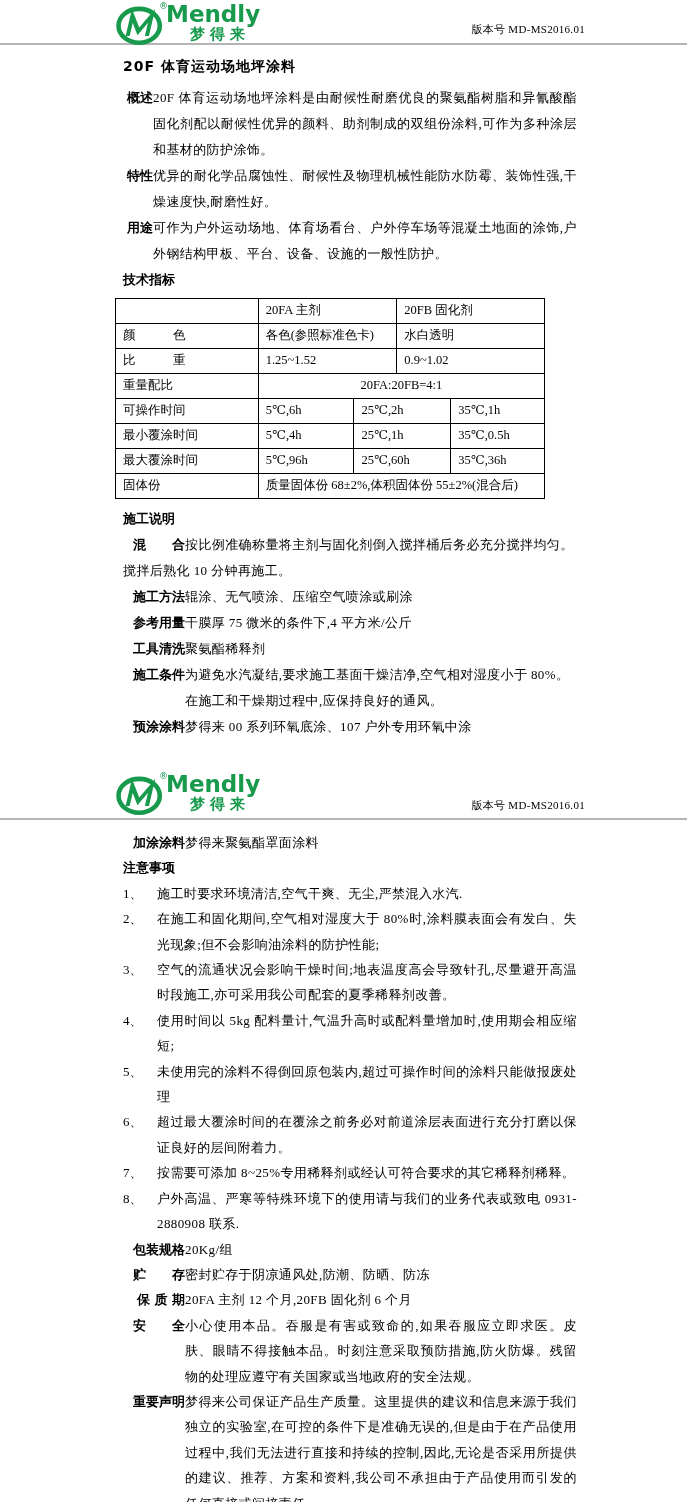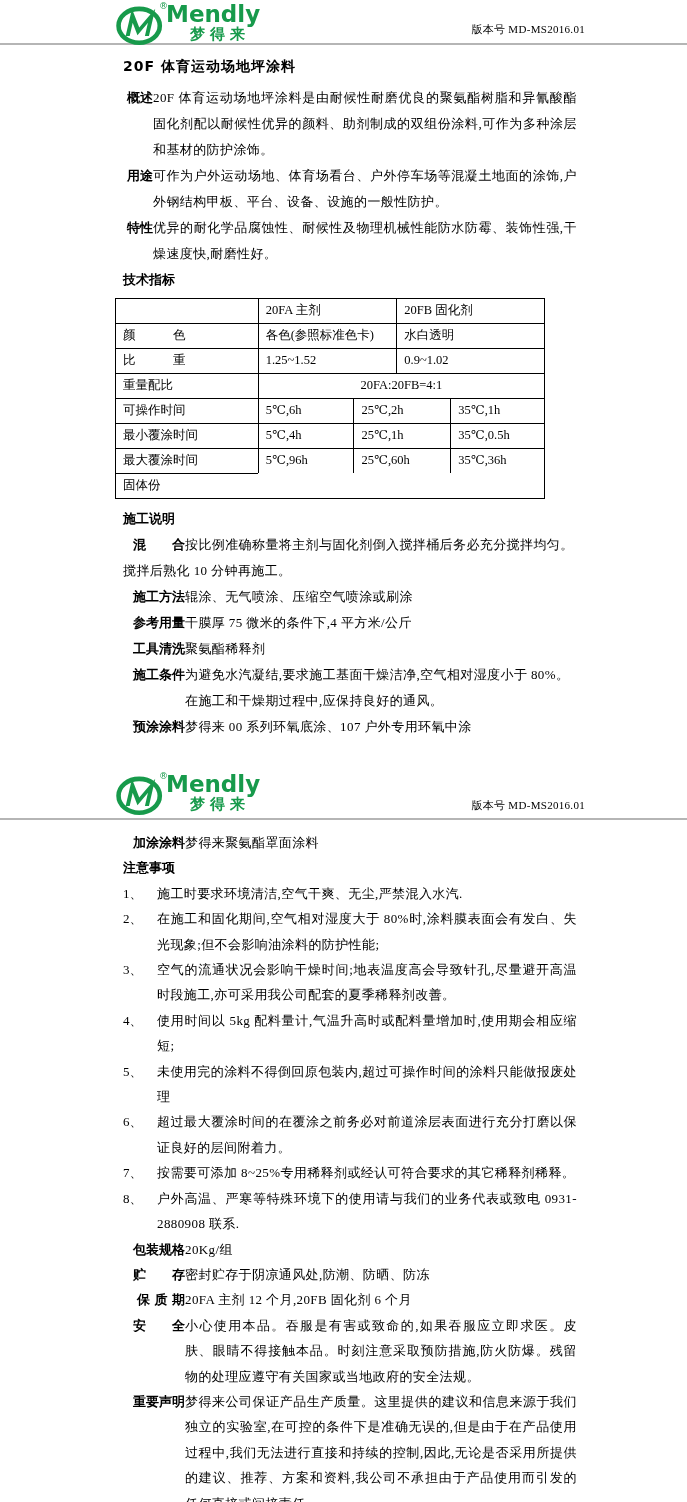--- a/index.html
+++ b/index.html
@@ -89,26 +89,26 @@
   </div>
 
   <div class="content">
     <div class="doc-title">20F 体育运动场地坪涂料</div>
 
     <div class="row">
       <span class="lab lab2">概述</span>
       <span class="body">20F 体育运动场地坪涂料是由耐候性耐磨优良的聚氨酯树脂和异氰酸酯固化剂配以耐候性优异的颜料、助剂制成的双组份涂料,可作为多种涂层和基材的防护涂饰。</span>
     </div>
     <div class="row">
+      <span class="lab lab2">特性</span>
+      <span class="body">优异的耐化学品腐蚀性、耐候性及物理机械性能防水防霉、装饰性强,干燥速度快,耐磨性好。</span>
+    </div>
+    <div class="row">
       <span class="lab lab2">用途</span>
       <span class="body">可作为户外运动场地、体育场看台、户外停车场等混凝土地面的涂饰,户外钢结构甲板、平台、设备、设施的一般性防护。</span>
-    </div>
-    <div class="row">
-      <span class="lab lab2">特性</span>
-      <span class="body">优异的耐化学品腐蚀性、耐候性及物理机械性能防水防霉、装饰性强,干燥速度快,耐磨性好。</span>
     </div>
 
     <div class="sec-head">技术指标</div>
 
     <div class="spec-table">
       <div class="trow">
         <div class="tc tc-lab"></div>
         <div class="tc tc-h2">20FA 主剂</div>
         <div class="tc tc-h3">20FB 固化剂</div>
       </div>
@@ -139,20 +139,21 @@
         <div class="tc tc-t3">35℃,0.5h</div>
       </div>
       <div class="trow">
         <div class="tc tc-lab">最大覆涂时间</div>
         <div class="tc tc-t1">5℃,96h</div>
         <div class="tc tc-t2">25℃,60h</div>
         <div class="tc tc-t3">35℃,36h</div>
       </div>
       <div class="trow">
         <div class="tc tc-lab">固体份</div>
+        <div class="tc tc-span">质量固体份 68±2%,体积固体份 55±2%(混合后)</div>
       </div>
     </div>
 
     <div class="sec-head">施工说明</div>
 
     <div class="row">
       <span class="lab lab4">混　　合</span>
       <span class="body">按比例准确称量将主剂与固化剂倒入搅拌桶后务必充分搅拌均匀。</span>
     </div>
     <div class="flush">搅拌后熟化 10 分钟再施工。</div>

